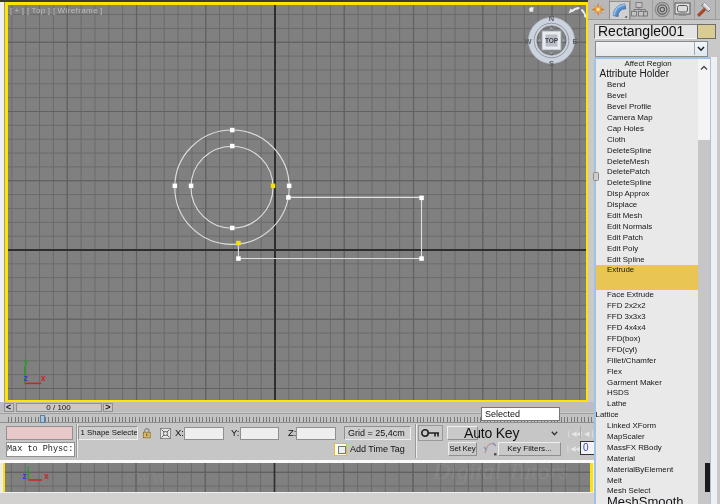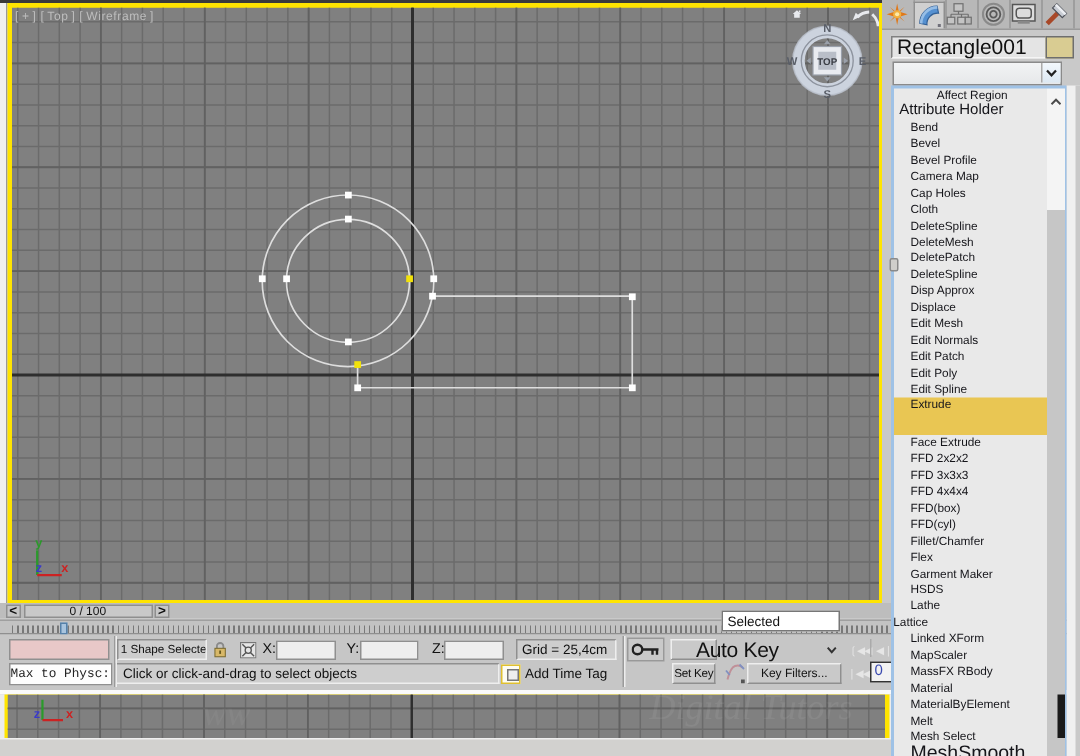--- a/index.html
+++ b/index.html
@@ -247,21 +247,20 @@
   <div class="abs" style="left:296px;top:426.5px;width:40px;height:13px;background:#eee;border:1px solid #8f8f8f;box-sizing:border-box;"></div>
   <div class="abs" style="left:344px;top:426px;width:67px;height:14px;background:#cecece;border-top:1px solid #8f8f8f;border-left:1px solid #8f8f8f;border-bottom:1px solid #eee;border-right:1px solid #eee;box-sizing:border-box;font-size:9px;line-height:12px;padding-left:3px;color:#111;">Grid = 25,4cm</div>
   <div class="abs" style="left:418px;top:425px;width:25px;height:16px;background:#c9c9c9;border:1px solid #999;box-sizing:border-box;"></div>
   <div class="abs" style="left:447px;top:426px;width:31px;height:14px;background:#c9c9c9;border-top:1px solid #eee;border-left:1px solid #eee;border-bottom:1px solid #8f8f8f;border-right:1px solid #8f8f8f;box-sizing:border-box;font-size:14px;line-height:12px;text-align:center;color:#111;white-space:nowrap;letter-spacing:-0.2px;padding-left:16px;">Auto Key</div>
   <div class="abs" style="left:481px;top:407px;width:79px;height:13.5px;background:#fff;border:1px solid #777;box-sizing:border-box;font-size:9px;line-height:12.5px;padding-left:3px;color:#111;">Selected</div>
   <svg class="abs" style="left:551px;top:430.5px;" width="7" height="5" viewBox="0 0 7 5">
       <path d="M0.8 0.8 L3.5 3.8 L6.2 0.8" stroke="#333" stroke-width="1.3" fill="none"></path>
     </svg>
 
   <div class="abs" style="left:6px;top:441.5px;width:69px;height:15px;background:#fdfdfd;border:1px solid #909090;box-sizing:border-box;font-family:'Liberation Mono',monospace;font-size:8.5px;line-height:13px;color:#222;white-space:nowrap;overflow:hidden;">Max to Physc:</div>
-  <div class="abs" style="left:77px;top:442px;width:256px;height:14px;background:#cecece;border-top:1px solid #8f8f8f;border-left:1px solid #8f8f8f;border-bottom:1px solid #eee;border-right:1px solid #eee;box-sizing:border-box;font-size:9px;line-height:12px;padding-left:4px;color:#111;">Click or click-and-drag to select objects</div>
   <div class="abs" style="left:334px;top:442.5px;width:13px;height:13px;background:#fdfdf4;border:1.5px solid #e0c030;box-sizing:border-box;"></div>
   <div class="abs" style="left:337.5px;top:445.5px;width:6px;height:6px;border:1.2px solid #777;background:#eee;"></div>
   <div class="abs" style="left:350px;top:442px;width:62px;height:14px;font-size:9px;line-height:14px;color:#111;">Add Time Tag</div>
   <div class="abs" style="left:448px;top:441.5px;width:29px;height:14px;background:#c9c9c9;border-top:1px solid #eee;border-left:1px solid #eee;border-bottom:1px solid #8f8f8f;border-right:1px solid #8f8f8f;box-sizing:border-box;font-size:7.8px;line-height:12px;text-align:center;color:#111;white-space:nowrap;letter-spacing:-0.2px;">Set Key</div>
   <div class="abs" style="left:498px;top:441.5px;width:63px;height:14px;background:#c9c9c9;border-top:1px solid #eee;border-left:1px solid #eee;border-bottom:1px solid #8f8f8f;border-right:1px solid #8f8f8f;box-sizing:border-box;font-size:8px;line-height:12px;text-align:center;color:#111;white-space:nowrap;">Key Filters...</div>
 
   <div class="abs" style="left:75.5px;top:424px;width:1px;height:34px;background:#9a9a9a;"></div>
   <div class="abs" style="left:76.5px;top:424px;width:1px;height:34px;background:#ededed;"></div>
   <div class="abs" style="left:414.5px;top:424px;width:1px;height:34px;background:#9a9a9a;"></div>
   <div class="abs" style="left:415.5px;top:424px;width:1px;height:34px;background:#ededed;"></div>

